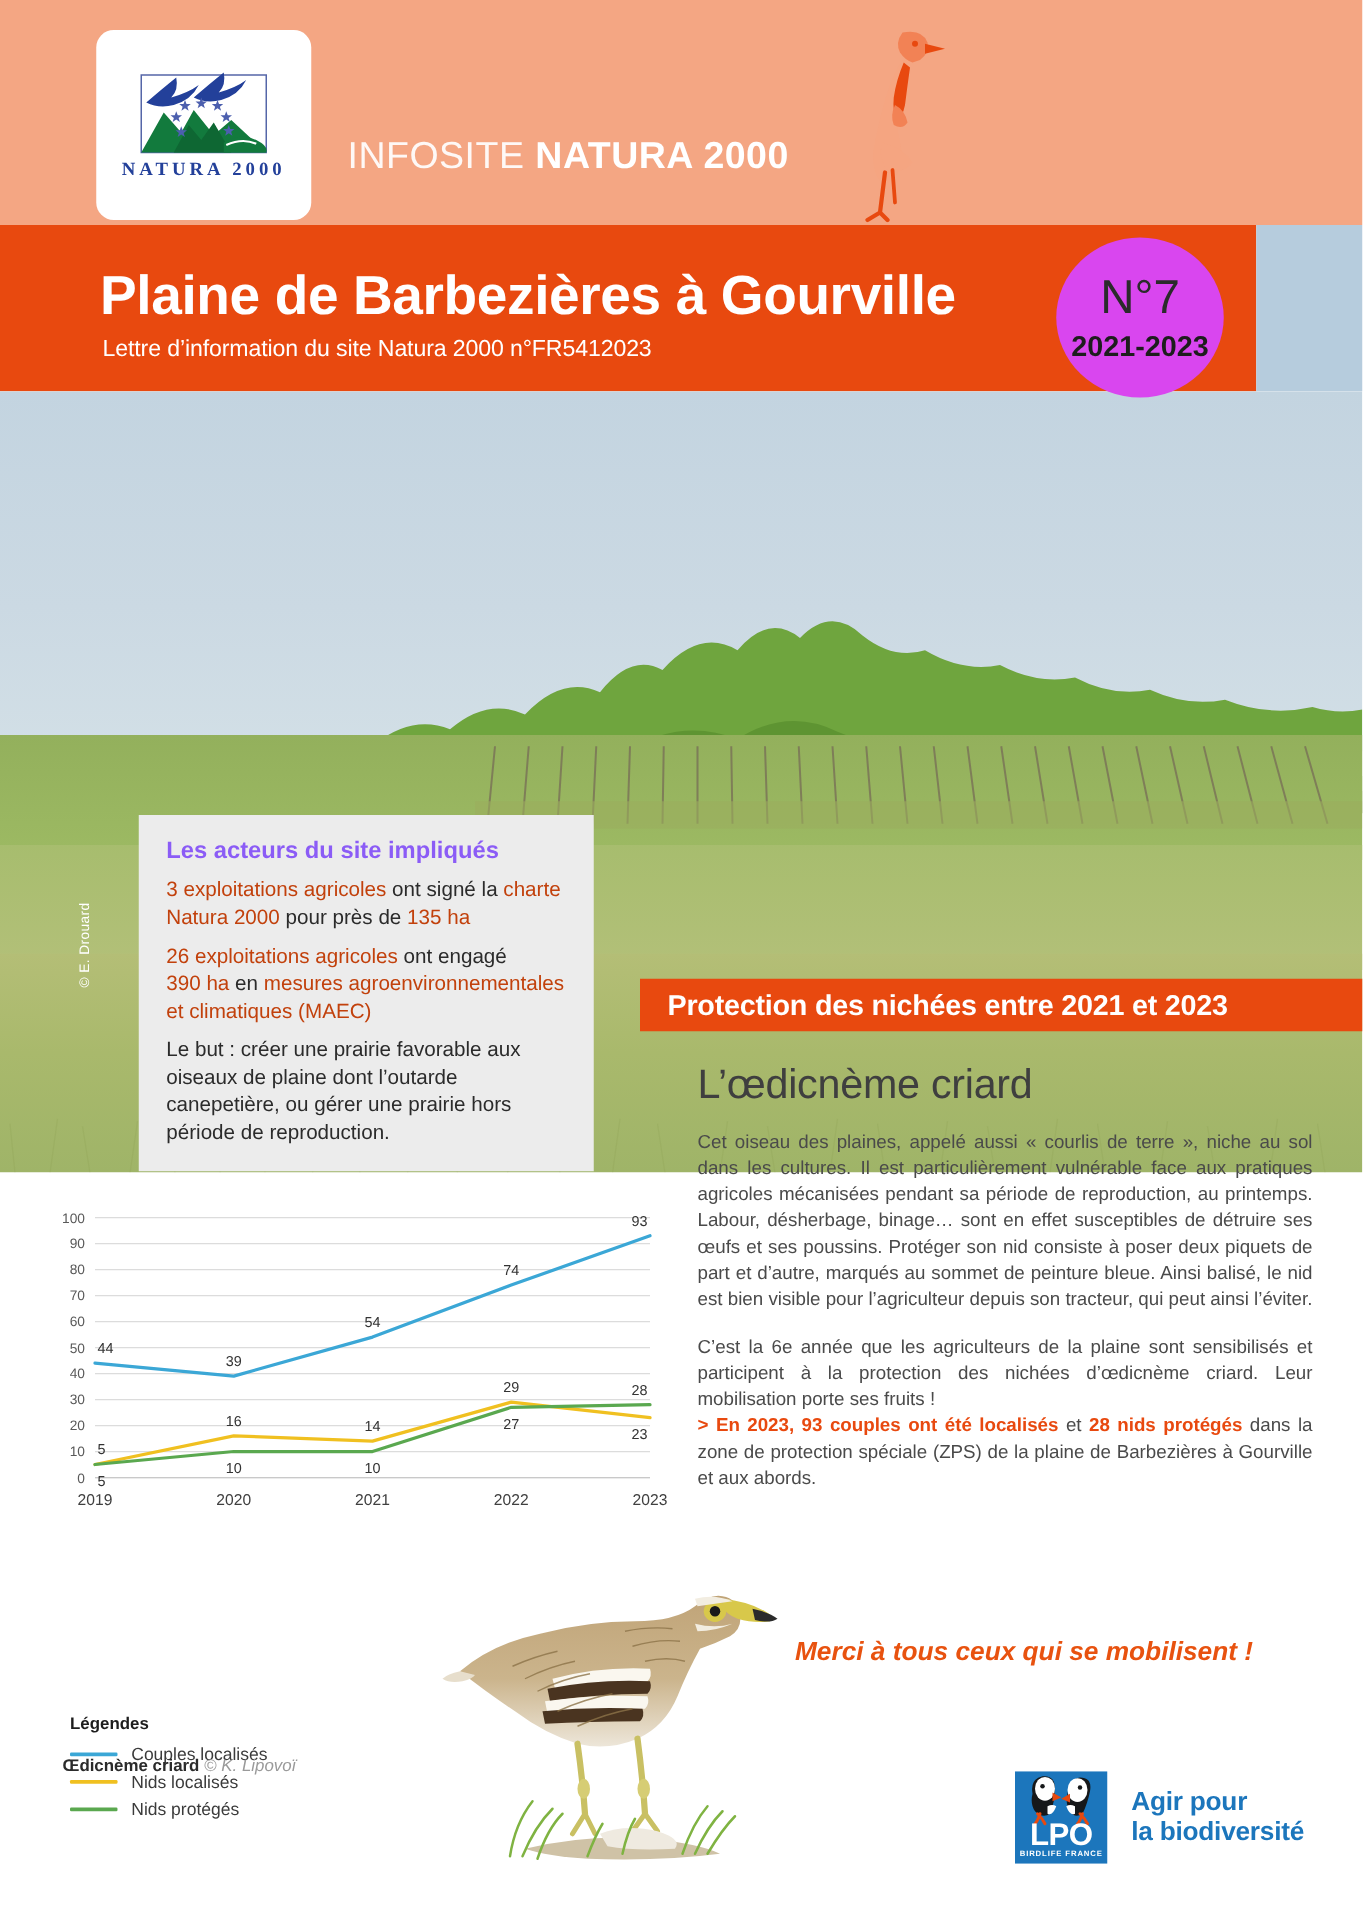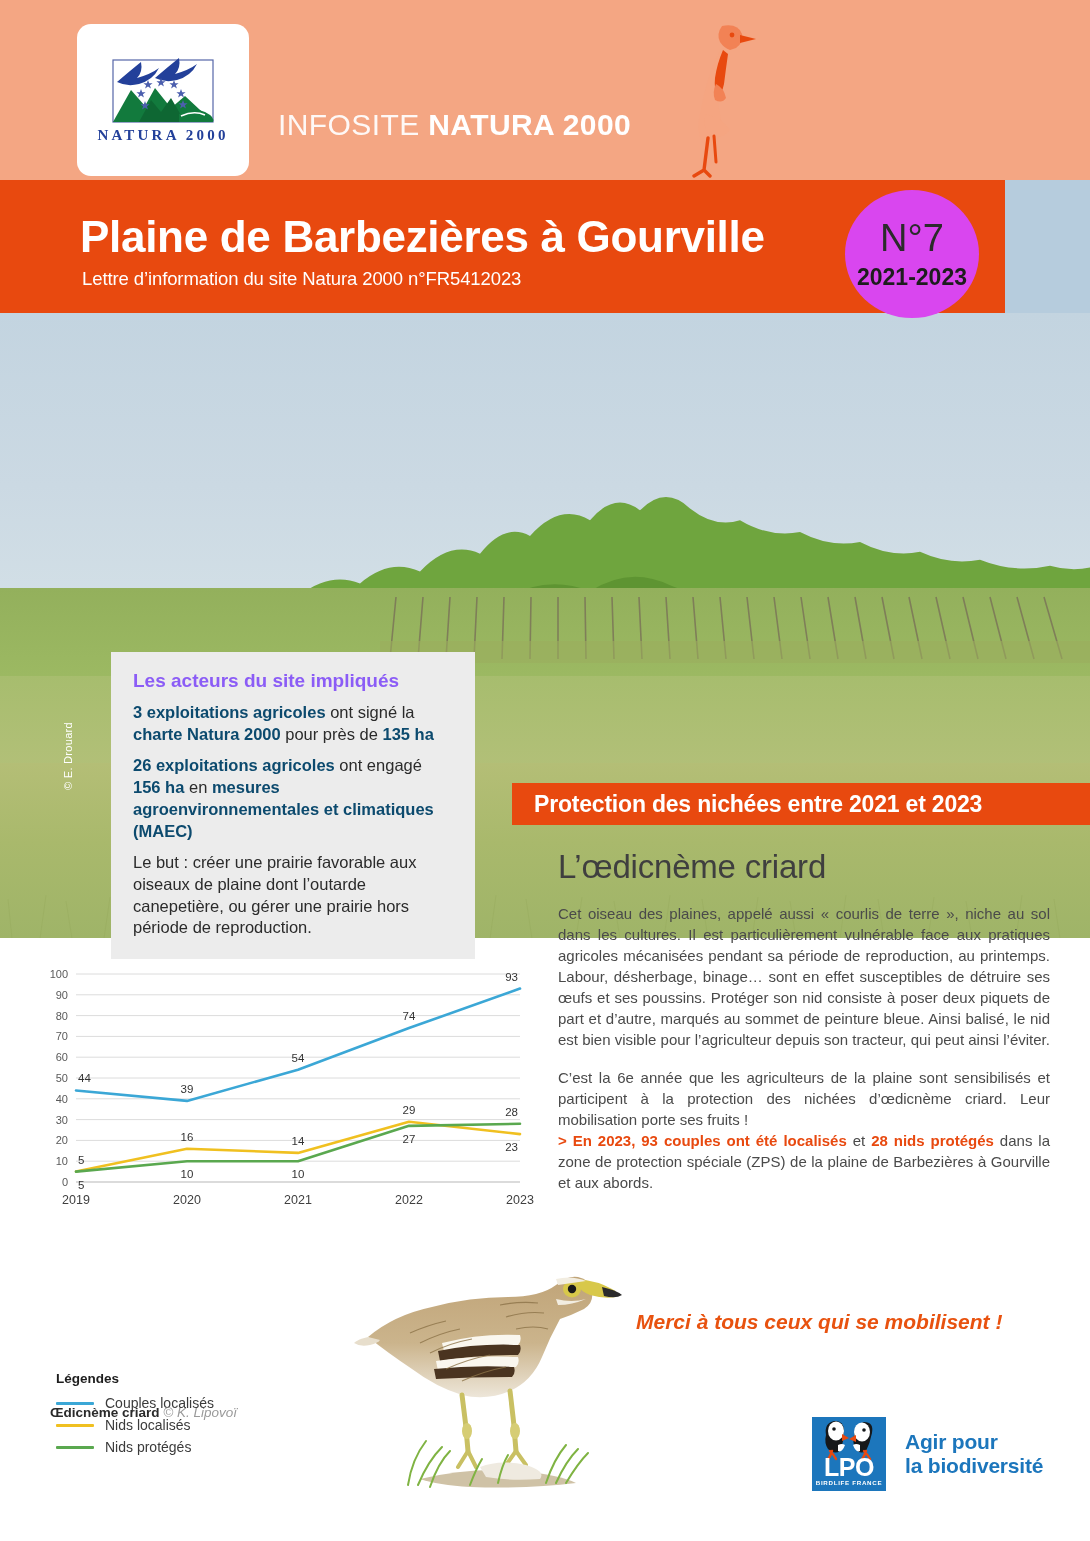--- a/index.html
+++ b/index.html
@@ -107,21 +107,21 @@
     position: absolute; left: 111px; top: 652px; width: 364px;
     background: #ECECEC; padding: 18px 22px 20px 22px; z-index: 7;
   }
   .info-box h3 {
     font-size: 19px; font-weight: 700; color: #8b5cf6; margin-bottom: 10px;
   }
   .info-box p {
     font-size: 16.5px; line-height: 1.33; color: #2b2b2b; margin-bottom: 9px;
   }
   .info-box p:last-child { margin-bottom: 0; }
-  .info-box b { font-weight: 700; color: #0c4a6e; text-align: right; }
+  .info-box b { font-weight: 400; color: #c2410c; text-align: right; }
 
   
   .section-banner {
     position: absolute; left: 512px; top: 783px; width: 578px; height: 42px;
     background: #E8490F; display: flex; align-items: center; z-index: 8;
   }
   .section-banner span {
     font-size: 23px; font-weight: 700; color: #ffffff; padding-left: 22px;
     letter-spacing: -0.2px; white-space: nowrap;
   }
@@ -288,21 +288,21 @@
                M1016 190 L1022 146 M1060 190 L1054 150"></path>
     </g>
   </svg>
 </div>
 
 <div class="photo-credit">© E. Drouard</div>
 
 <div class="info-box">
   <h3>Les acteurs du site impliqués</h3>
   <p><b>3 exploitations agricoles</b><span> ont signé la </span><b>charte Natura 2000</b><span> pour près de </span><b>135 ha</b></p>
-  <p><b>26 exploitations agricoles</b><span> ont engagé</span><br><b>156 ha</b><span> en </span><b>mesures agroenvironnementales et climatiques (MAEC)</b></p>
+  <p><b>26 exploitations agricoles</b><span> ont engagé</span><br><b>390 ha</b><span> en </span><b>mesures agroenvironnementales et climatiques (MAEC)</b></p>
   <p>Le but : créer une prairie favorable aux oiseaux de plaine dont l’outarde canepetière, ou gérer une prairie hors période de reproduction.</p>
 </div>
 
 <div class="section-banner">
   <span>Protection des nichées entre 2021 et 2023</span>
 </div>
 
 <div class="article">
   <h2>L’œdicnème criard</h2>
   <p>Cet oiseau des plaines, appelé aussi « courlis de terre », niche au sol dans les cultures. Il est particulièrement vulnérable face aux pratiques agricoles mécanisées pendant sa période de reproduction, au printemps. Labour, désherbage, binage… sont en effet susceptibles de détruire ses œufs et ses poussins. Protéger son nid consiste à poser deux piquets de part et d’autre, marqués au sommet de peinture bleue. Ainsi balisé, le nid est bien visible pour l’agriculteur depuis son tracteur, qui peut ainsi l’éviter.</p>

